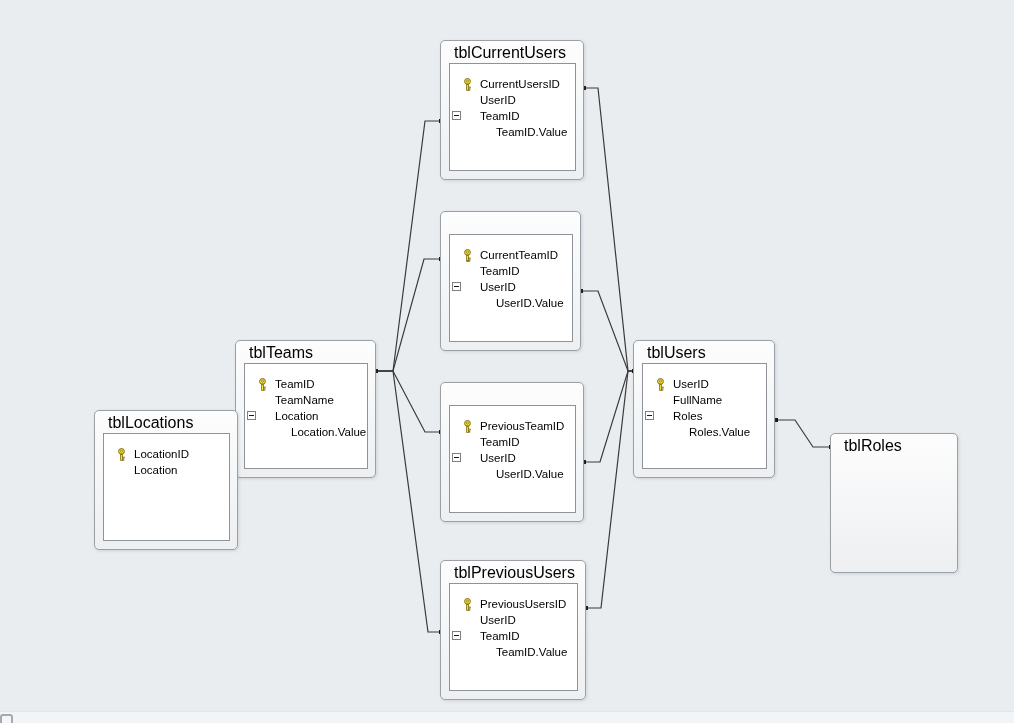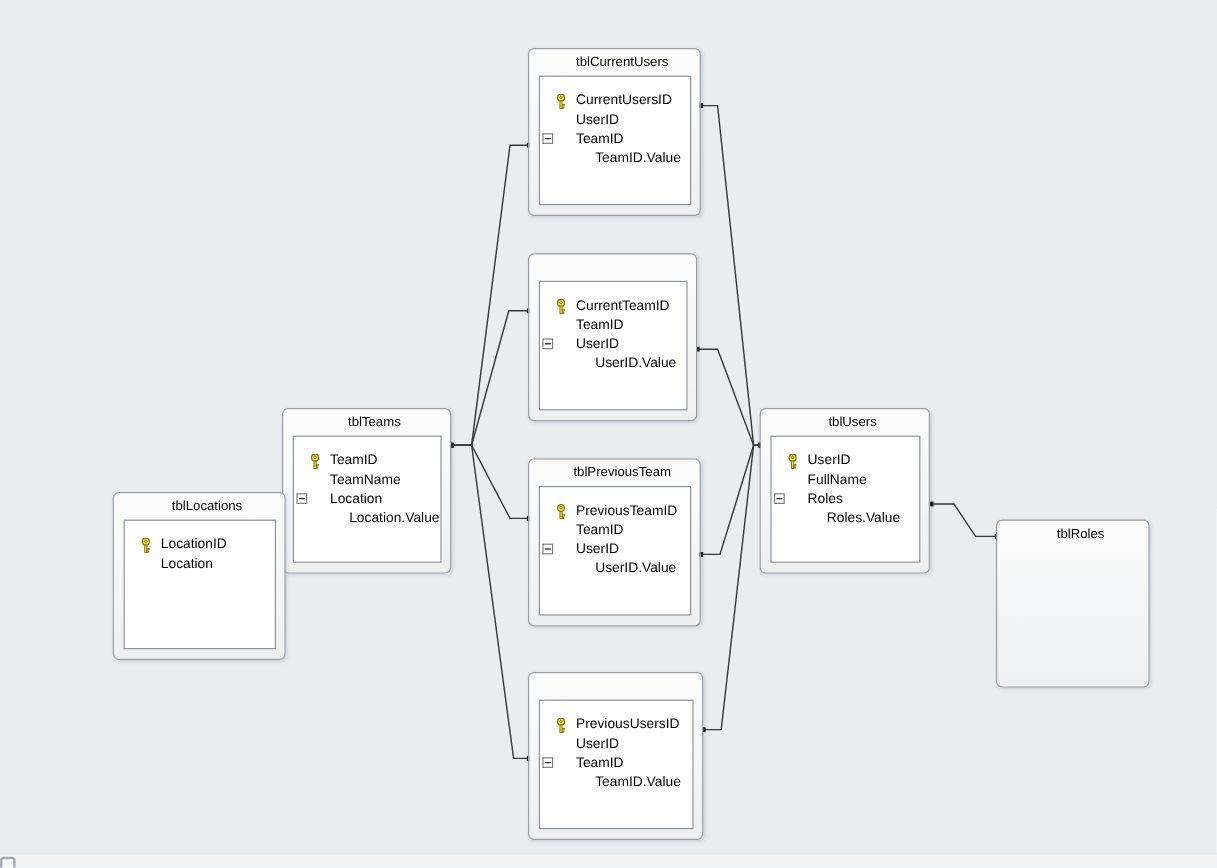--- a/index.html
+++ b/index.html
@@ -22,26 +22,25 @@
     border: 1px solid #9aa0a6;
     border-radius: 5px;
     background: linear-gradient(#fdfdfd, #edeff1);
     box-shadow: 1px 1px 3px rgba(120,130,140,0.25);
     box-sizing: border-box;
   }
   .tbl-title {
     height: 22px;
     line-height: 23px;
     padding-left: 13px;
-    font-size: 11px;
+    font-size: 16px;
     color: #000;
     white-space: nowrap;
     overflow: hidden;
     cursor: default;
-    text-align: center;
   }
   .tbl-fields {
     position: absolute;
     left: 8px; right: 7px; top: 22px; bottom: 8px;
     background: #ffffff;
     border: 1px solid #8e9399;
     padding-top: 12px;
     overflow: hidden;
   }
   .row {
@@ -183,21 +182,20 @@
               <rect x="4.6" y="6.1" width="1.9" height="6.3" fill="#f0de35" stroke="#867111" stroke-width="0.8"></rect>
               <rect x="6.6" y="9" width="1.7" height="1.1" fill="#f0de35" stroke="#867111" stroke-width="0.7"></rect>
               <rect x="6.6" y="11.1" width="1.3" height="1.1" fill="#f0de35" stroke="#867111" stroke-width="0.7"></rect>
             </svg><span>TeamID</span></div>
           <div class="row"><span>TeamName</span></div>
           <div class="row"><span class="expand-box"></span><span>Location</span></div>
           <div class="row indent"><span>Location.Value</span></div>
         </div>
       </div>
       <div class="tbl" style="left: 440px; top: 382px; width: 144px; height: 140px;">
-        <div class="tbl-title">tblPreviousTeam</div>
         <div class="tbl-fields">
           <div class="row"><svg class="key-icon" width="11" height="13" viewBox="0 0 11 13">
               <circle cx="5.5" cy="3.4" r="2.9" fill="#f0de35" stroke="#867111" stroke-width="1"></circle>
               <circle cx="5.5" cy="3.1" r="1" fill="#fdfbe8" stroke="#867111" stroke-width="0.8"></circle>
               <rect x="4.6" y="6.1" width="1.9" height="6.3" fill="#f0de35" stroke="#867111" stroke-width="0.8"></rect>
               <rect x="6.6" y="9" width="1.7" height="1.1" fill="#f0de35" stroke="#867111" stroke-width="0.7"></rect>
               <rect x="6.6" y="11.1" width="1.3" height="1.1" fill="#f0de35" stroke="#867111" stroke-width="0.7"></rect>
             </svg><span>PreviousTeamID</span></div>
           <div class="row"><span>TeamID</span></div>
           <div class="row"><span class="expand-box"></span><span>UserID</span></div>
@@ -211,20 +209,21 @@
               <circle cx="5.5" cy="3.4" r="2.9" fill="#f0de35" stroke="#867111" stroke-width="1"></circle>
               <circle cx="5.5" cy="3.1" r="1" fill="#fdfbe8" stroke="#867111" stroke-width="0.8"></circle>
               <rect x="4.6" y="6.1" width="1.9" height="6.3" fill="#f0de35" stroke="#867111" stroke-width="0.8"></rect>
               <rect x="6.6" y="9" width="1.7" height="1.1" fill="#f0de35" stroke="#867111" stroke-width="0.7"></rect>
               <rect x="6.6" y="11.1" width="1.3" height="1.1" fill="#f0de35" stroke="#867111" stroke-width="0.7"></rect>
             </svg><span>LocationID</span></div>
           <div class="row"><span>Location</span></div>
         </div>
       </div>
       <div class="tbl" style="left: 440px; top: 560px; width: 146px; height: 140px;">
+        <div class="tbl-title">tblPreviousUsers</div>
         <div class="tbl-fields">
           <div class="row"><svg class="key-icon" width="11" height="13" viewBox="0 0 11 13">
               <circle cx="5.5" cy="3.4" r="2.9" fill="#f0de35" stroke="#867111" stroke-width="1"></circle>
               <circle cx="5.5" cy="3.1" r="1" fill="#fdfbe8" stroke="#867111" stroke-width="0.8"></circle>
               <rect x="4.6" y="6.1" width="1.9" height="6.3" fill="#f0de35" stroke="#867111" stroke-width="0.8"></rect>
               <rect x="6.6" y="9" width="1.7" height="1.1" fill="#f0de35" stroke="#867111" stroke-width="0.7"></rect>
               <rect x="6.6" y="11.1" width="1.3" height="1.1" fill="#f0de35" stroke="#867111" stroke-width="0.7"></rect>
             </svg><span>PreviousUsersID</span></div>
           <div class="row"><span>UserID</span></div>
           <div class="row"><span class="expand-box"></span><span>TeamID</span></div>

